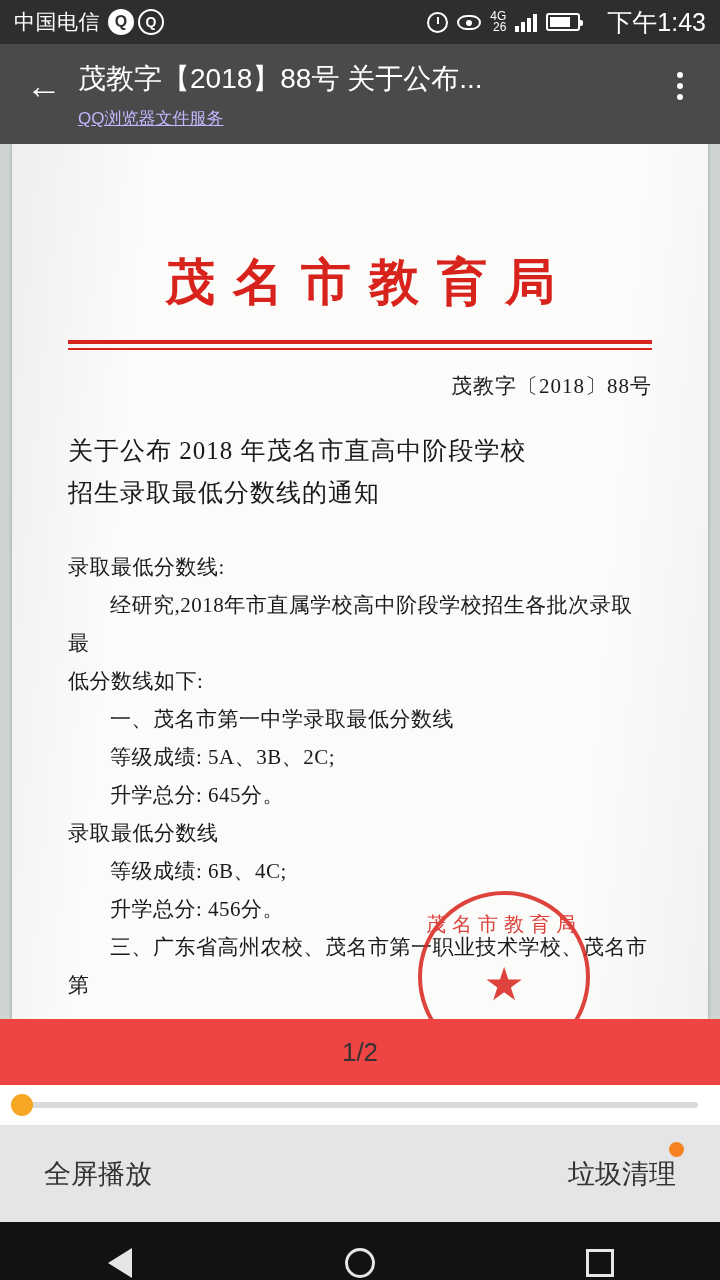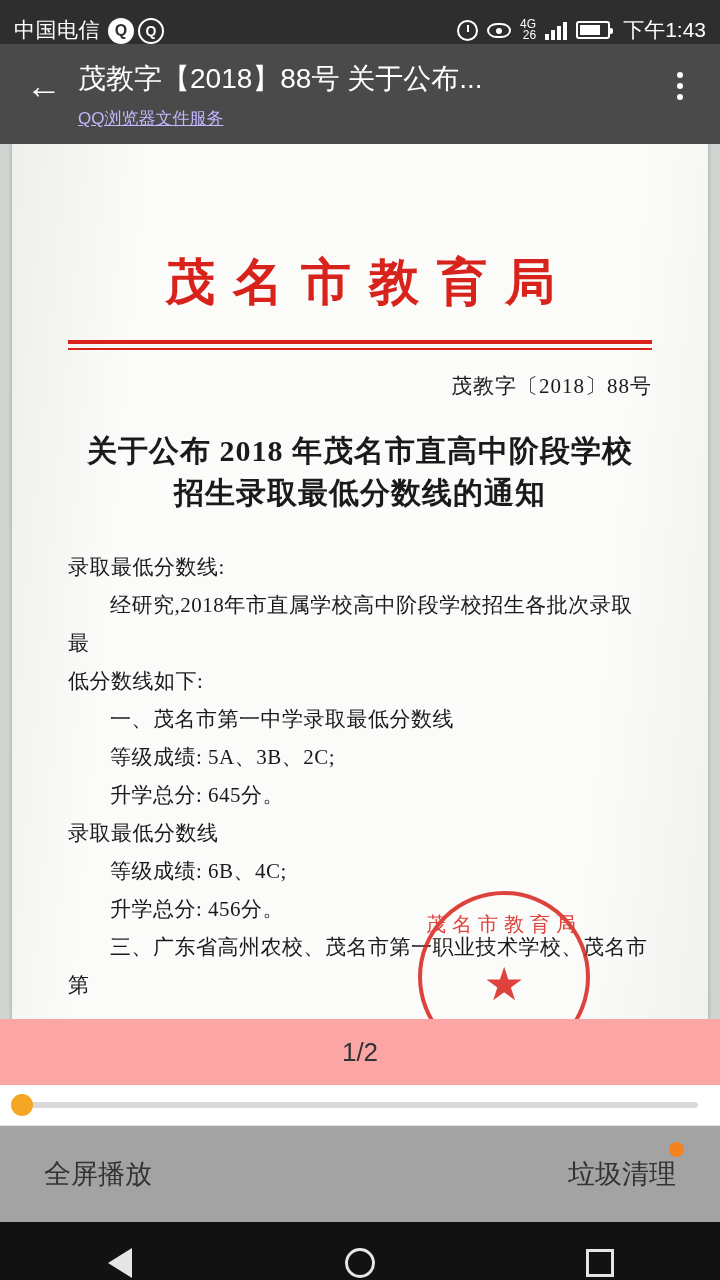--- a/index.html
+++ b/index.html
@@ -10,21 +10,21 @@
     background: #ffffff;
     font-family: "Liberation Sans", sans-serif;
   }
 
   
   .statusbar {
     height: 44px;
     background: #2e2e2e;
     color: #ffffff;
     display: flex;
-    align-items: flex-end;
+    align-items: center;
     padding: 0 14px;
     font-size: 21px;
   }
   .statusbar .carrier { letter-spacing: 0.5px; }
   .qq-badges { display: flex; align-items: center; margin-left: 8px; gap: 4px; }
   .qq-circle {
     width: 26px; height: 26px; border-radius: 50%;
     background: #ffffff; color: #2e2e2e;
     font-size: 16px; font-weight: bold;
     display: flex; align-items: center; justify-content: center;
@@ -64,21 +64,21 @@
   .bars i:nth-child(4) { height: 18px; }
   .battery {
     width: 34px; height: 18px; border: 2px solid #fff; border-radius: 3px;
     position: relative; display: flex; align-items: center; padding: 2px;
   }
   .battery::after {
     content: ""; position: absolute; right: -5px; top: 5px;
     width: 3px; height: 6px; background: #fff; border-radius: 0 2px 2px 0;
   }
   .battery span { display: block; height: 100%; width: 75%; background: #fff; }
-  .clock-text { font-size: 21px; margin-left: 4px; }
+  .clock-text { font-size: 25px; margin-left: 18px; }
 
   
   .appbar {
     height: 100px;
     background: #4a4a4a;
     display: flex;
     align-items: flex-start;
     padding: 14px 16px 0 16px;
     color: #ffffff;
   }
@@ -150,23 +150,22 @@
   .red-rules { margin-top: 24px; }
   .red-rules .r1 { height: 4px; background: #d8231c; }
   .red-rules .r2 { height: 2px; background: #d8231c; margin-top: 4px; }
   .doc-number {
     text-align: right;
     font-size: 21px;
     margin-top: 22px;
     letter-spacing: 1px;
   }
   .doc-title {
-    text-align: center;
-    font-weight: bold;
-    font-size: 30px;
+    font-weight: normal;
+    font-size: 25px;
     line-height: 42px;
     margin-top: 30px;
     letter-spacing: 1px;
   }
   .doc-body {
     margin-top: 34px;
     font-size: 21px;
     line-height: 38px;
     letter-spacing: 0.5px;
   }
@@ -195,21 +194,21 @@
     position: absolute;
     left: 50%; top: 54%;
     transform: translate(-50%,-50%);
     font-size: 46px;
     line-height: 1;
   }
 
   
   .pager {
     height: 66px;
-    background: #fca5a5;
+    background: #ef4444;
     display: flex;
     align-items: center;
     justify-content: center;
     font-size: 26px;
     color: #333333;
   }
   .seekbar-row {
     height: 40px;
     background: #ffffff;
     display: flex;
@@ -230,21 +229,21 @@
     width: 22px; height: 22px;
     border-radius: 50%;
     background: #f5a623;
   }
 
   .divider { height: 1px; background: #e2e2e2; }
 
   
   .actionbar {
     height: 96px;
-    background: #a3a3a3;
+    background: #e5e5e5;
     display: flex;
     align-items: center;
     justify-content: space-between;
     padding: 0 44px;
     position: relative;
   }
   .action-label { font-size: 27px; color: #333333; }
   .badge-dot {
     position: absolute;
     right: 36px; top: 16px;

